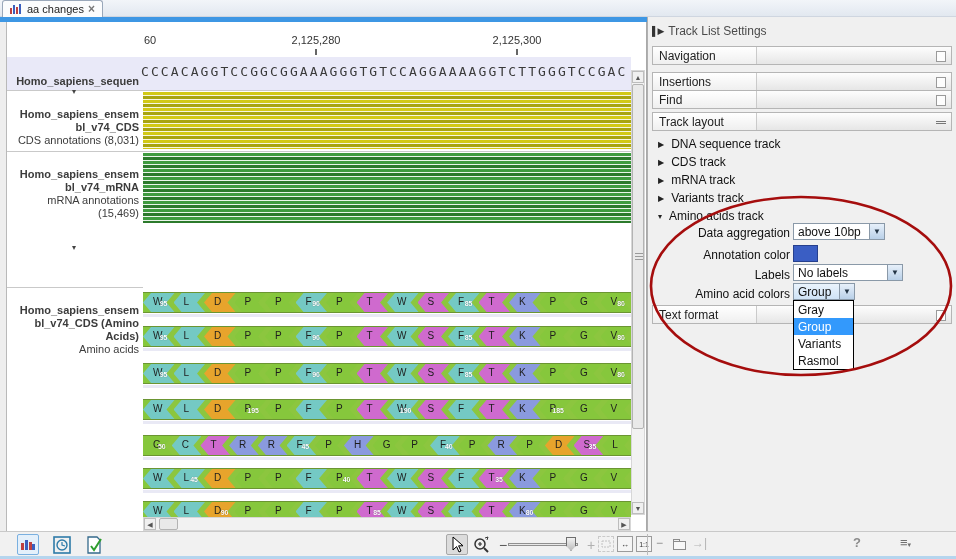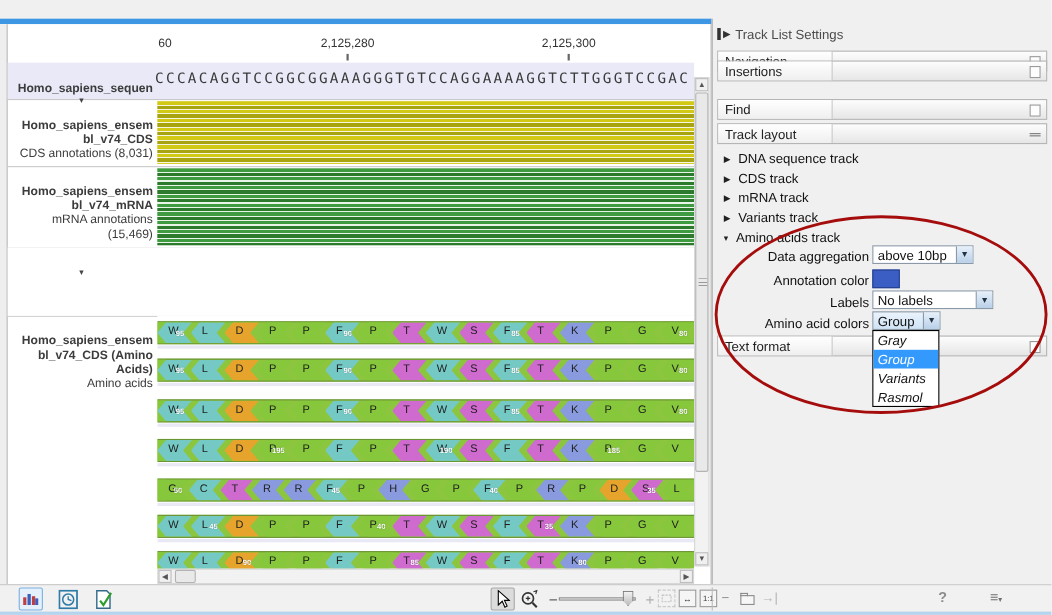--- a/index.html
+++ b/index.html
@@ -98,33 +98,45 @@
   .set-label { position:absolute; font-size:12px; color:#111; text-align:right; width:160px; }
   .combo { position:absolute; height:17px; background:#fff; border:1px solid #8a99a8; font-size:12px; color:#111;
            display:flex; align-items:center; }
   .combo-text { flex:1; padding-left:4px; overflow:hidden; white-space:nowrap; }
   .combo-arrow { width:15px; height:100%; border-left:1px solid #8a99a8;
                  background:linear-gradient(#e7f0fa,#b9d0e8); font-size:8px; color:#234;
                  display:flex; align-items:center; justify-content:center; }
   .combo.focused { background:linear-gradient(#eaf3fc,#cfe3f6); }
   .swatch { position:absolute; width:25px; height:17px; border:1px solid #26408e; }
   .popup { position:absolute; background:#fff; border:1px solid #000; z-index:10; }
-  .popup .opt { height:17px; font-size:12px; color:#111; padding-left:4px; display:flex; align-items:center;font-style:italic; }
+  .popup .opt { height:17px; font-size:12px; color:#111; padding-left:4px; display:flex; align-items:center; }
   .popup .opt.sel { background:#3399fc; color:#fff; }
   .red-oval { position:absolute; left:0; top:0; width:956px; height:559px; pointer-events:none; z-index:50; }
 
   .pb-icon { position:absolute; top:6px; font-size:12px; color:#8b8b8b; }
   .folder-ic { position:absolute; top:9px; width:13px; height:9px; border:1px solid #8b8b8b; background:#f7f7f7; }
   .folder-ic::before { content:""; position:absolute; left:-1px; top:-3px; width:5px; height:2px; border:1px solid #8b8b8b; border-bottom:none; }
 </style>
 </head>
 <body>
 
 <div id="app">
 
+  <div class="tabbar">
+    <div class="tab">
+      <svg width="13" height="12">
+        <rect x="0" y="5" width="2" height="6" fill="#c04040"></rect>
+        <rect x="3" y="2" width="2" height="9" fill="#3b5fbe"></rect>
+        <rect x="6" y="4" width="2" height="7" fill="#c04040"></rect>
+        <rect x="9" y="1" width="2" height="10" fill="#3b5fbe"></rect>
+      </svg>
+      <span class="tab-label">aa changes</span>
+      <span class="tab-close">×</span>
+    </div>
+  </div>
   <div class="bluebar"></div>
 
   <div class="trackview">
     <div class="leftedge"></div>
 
     <div class="row-seq"></div>
     <div class="sep" style="top:68px"></div>
     <div class="sep" style="top:129px"></div>
     <div class="sep" style="top:203px"></div>
     <div class="sep" style="top:265px"></div>
@@ -639,21 +651,21 @@
   <div class="panel">
     <div class="panel-header">
       <span class="ph-icon">▌▶</span>
       <span>Track List Settings</span>
     </div>
 
     <div class="group-bar" style="top:29px">
       <span class="group-label">Navigation</span>
       <span class="group-icon"></span>
     </div>
-    <div class="group-bar" style="top:38px">
+    <div class="group-bar" style="top:55px">
       <span class="group-label">Insertions</span>
       <span class="group-icon"></span>
     </div>
     <div class="group-bar" style="top:73px">
       <span class="group-label">Find</span>
       <span class="group-icon"></span>
     </div>
     <div class="group-bar" style="top:95px">
       <span class="group-label">Track layout</span>
       <span class="group-min"></span>

